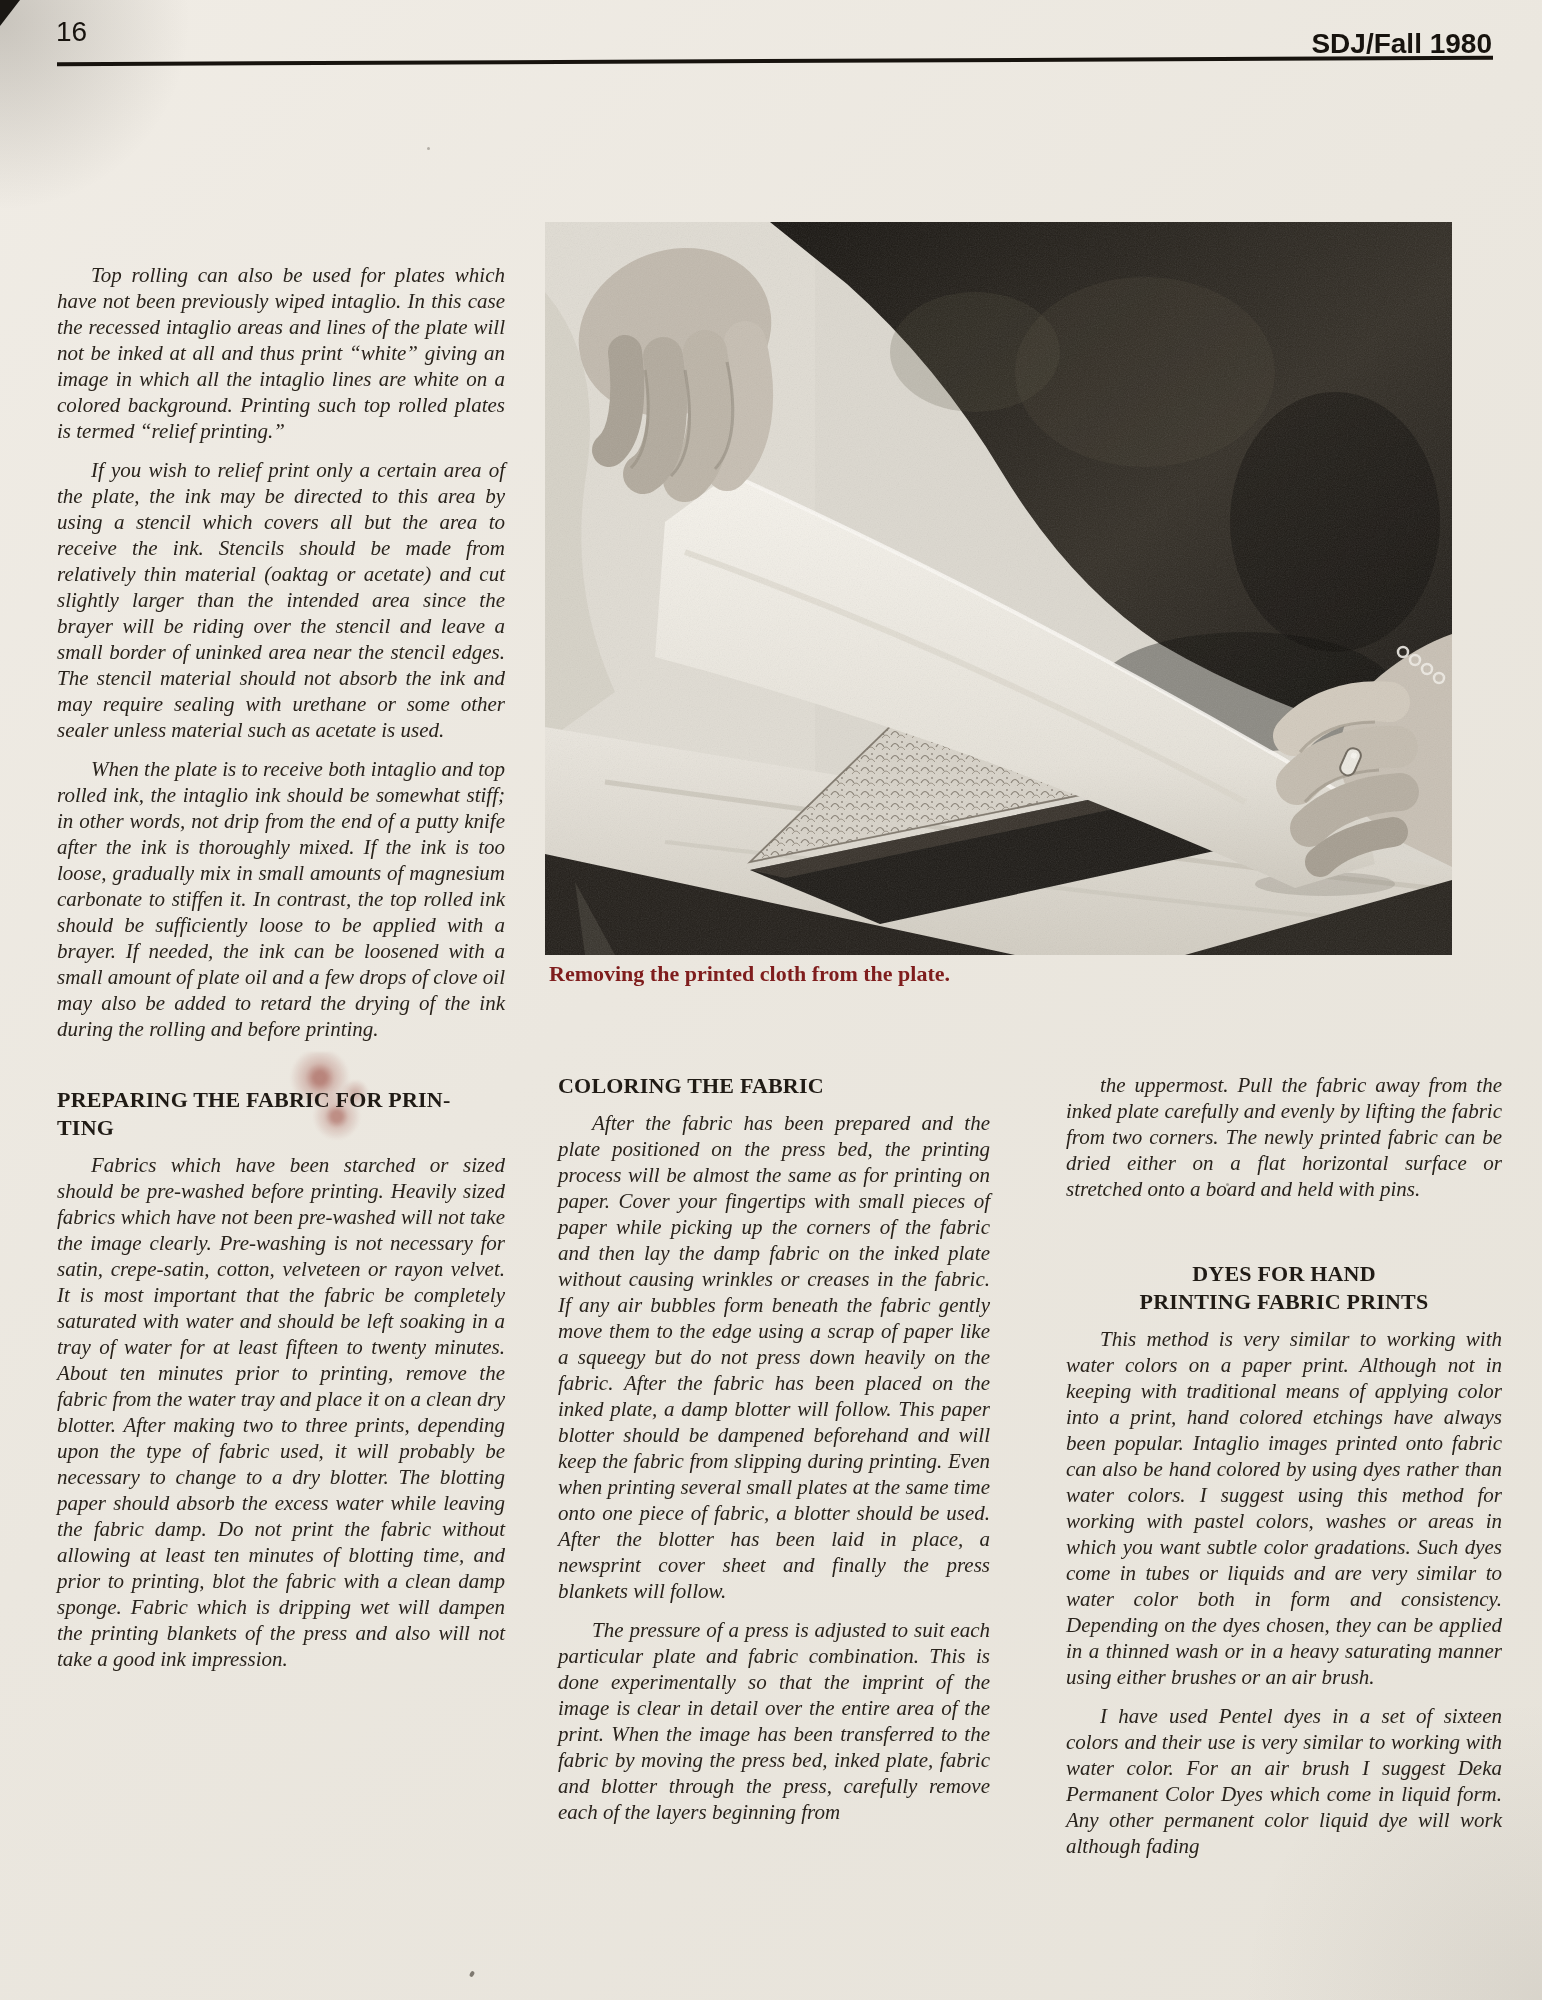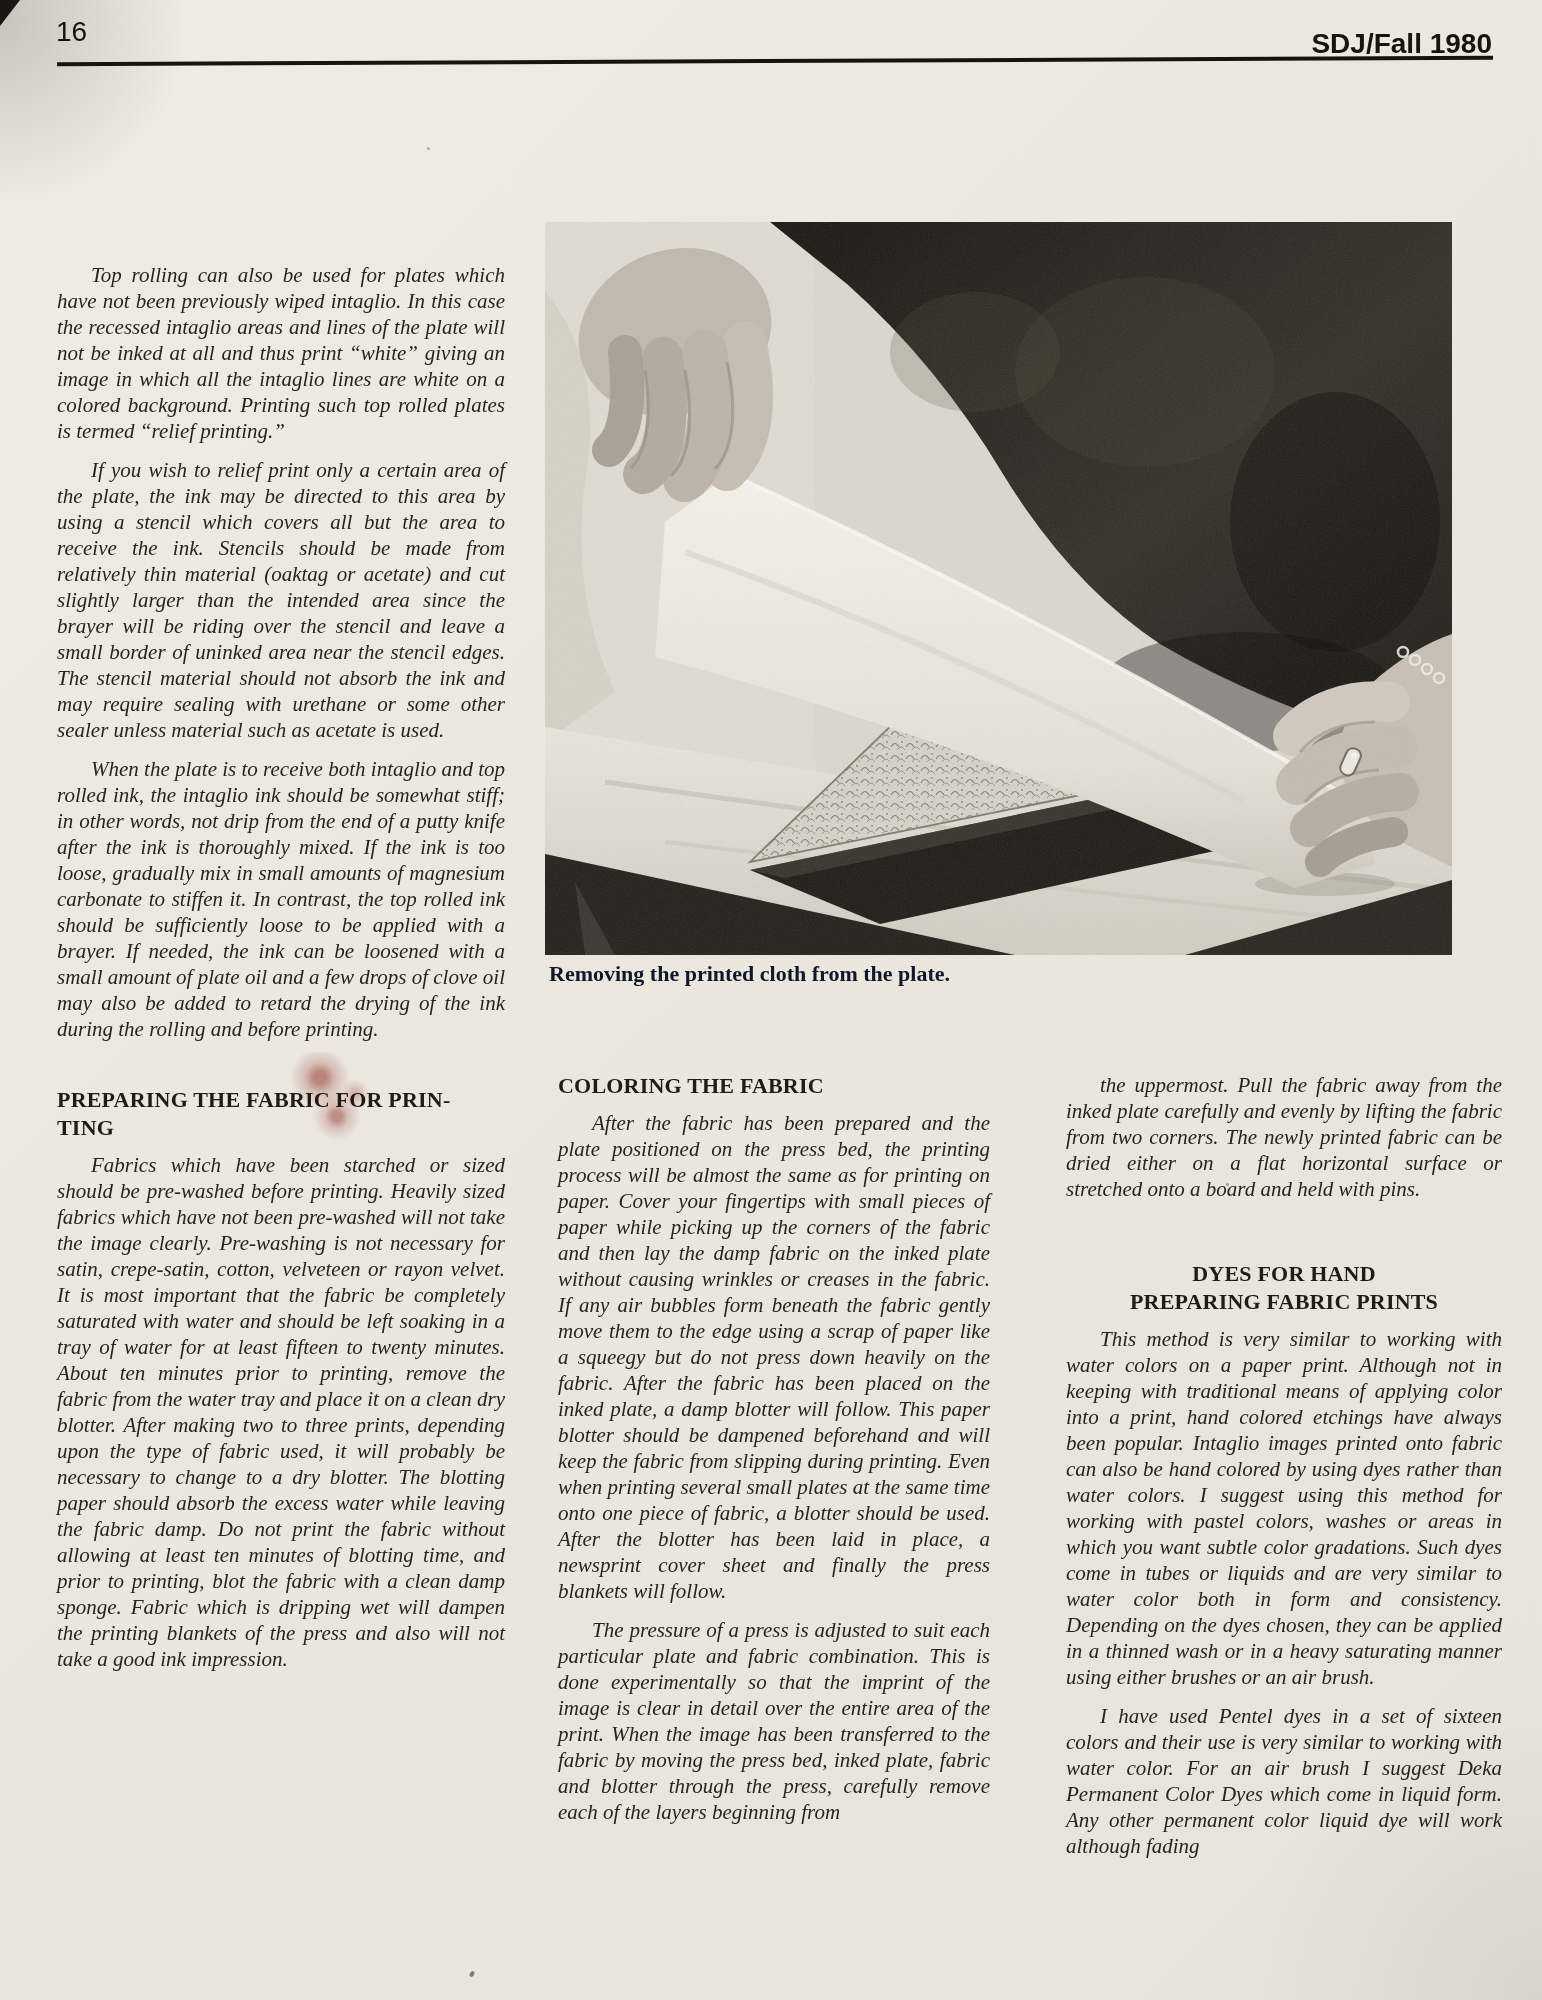--- a/index.html
+++ b/index.html
@@ -45,21 +45,21 @@
   .col-right{left:1066px;top:1072px;width:436px;}
   .col-right .sect-heading{margin-top:58px;text-align:center;}
   
   .photo{
     position:absolute;left:545px;top:222px;width:907px;height:733px;margin:0;
     background:#d9d5cc;box-shadow:inset 0 0 34px rgba(20,16,10,.28);
   }
   .photo svg{display:block;width:100%;height:100%;}
   .photo-caption{
     position:absolute;left:549px;top:960px;width:907px;
-    font-weight:700;font-size:22px;line-height:27px;color:#0f172a;text-align:left;
+    font-weight:700;font-size:22px;line-height:27px;color:#7f1d1d;text-align:left;
   }
   
   .ink-stain{
     position:absolute;left:288px;top:1052px;width:84px;height:92px;
     background:
       radial-gradient(circle at 38% 28%, rgba(146,38,28,.50) 0 6px, rgba(146,38,28,.22) 15px, rgba(146,38,28,0) 30px),
       radial-gradient(circle at 58% 70%, rgba(146,38,28,.45) 0 5px, rgba(146,38,28,.18) 12px, rgba(146,38,28,0) 24px),
       radial-gradient(circle at 80% 45%, rgba(146,38,28,.25) 0 3px, rgba(146,38,28,0) 14px);
     filter:blur(1.2px);mix-blend-mode:multiply;
   }
@@ -185,21 +185,21 @@
   <section class="col col-mid">
     <div class="sect-heading">COLORING THE FABRIC</div>
     <p>After the fabric has been prepared and the plate positioned on the press bed, the printing process will be almost the same as for printing on paper. Cover your fingertips with small pieces of paper while picking up the corners of the fabric and then lay the damp fabric on the inked plate without causing wrinkles or creases in the fabric. If any air bubbles form beneath the fabric gently move them to the edge using a scrap of paper like a squeegy but do not press down heavily on the fabric. After the fabric has been placed on the inked plate, a damp blotter will follow. This paper blotter should be dampened beforehand and will keep the fabric from slipping during printing. Even when printing several small plates at the same time onto one piece of fabric, a blotter should be used. After the blotter has been laid in place, a newsprint cover sheet and finally the press blankets will follow.</p>
     <p>The pressure of a press is adjusted to suit each particular plate and fabric combination. This is done experimentally so that the imprint of the image is clear in detail over the entire area of the print. When the image has been transferred to the fabric by moving the press bed, inked plate, fabric and blotter through the press, carefully remove each of the layers beginning from</p>
   </section>
 
   <section class="col col-right">
     <p>the uppermost. Pull the fabric away from the inked plate carefully and evenly by lifting the fabric from two corners. The newly printed fabric can be dried either on a flat horizontal surface or stretched onto a board and held with pins.</p>
     <div class="sect-heading">
       <div>DYES FOR HAND</div>
-      <div>PREPARING FABRIC PRINTS</div>
+      <div>PRINTING FABRIC PRINTS</div>
     </div>
     <p>This method is very similar to working with water colors on a paper print. Although not in keeping with traditional means of applying color into a print, hand colored etchings have always been popular. Intaglio images printed onto fabric can also be hand colored by using dyes rather than water colors. I suggest using this method for working with pastel colors, washes or areas in which you want subtle color gradations. Such dyes come in tubes or liquids and are very similar to water color both in form and consistency. Depending on the dyes chosen, they can be applied in a thinned wash or in a heavy saturating manner using either brushes or an air brush.</p>
     <p>I have used Pentel dyes in a set of sixteen colors and their use is very similar to working with water color. For an air brush I suggest Deka Permanent Color Dyes which come in liquid form. Any other permanent color liquid dye will work although fading</p>
   </section>
 
   <div class="ink-stain"></div>
   <div class="speck s1"></div>
   <div class="speck s2"></div>
   <div class="speck s3"></div>
 

